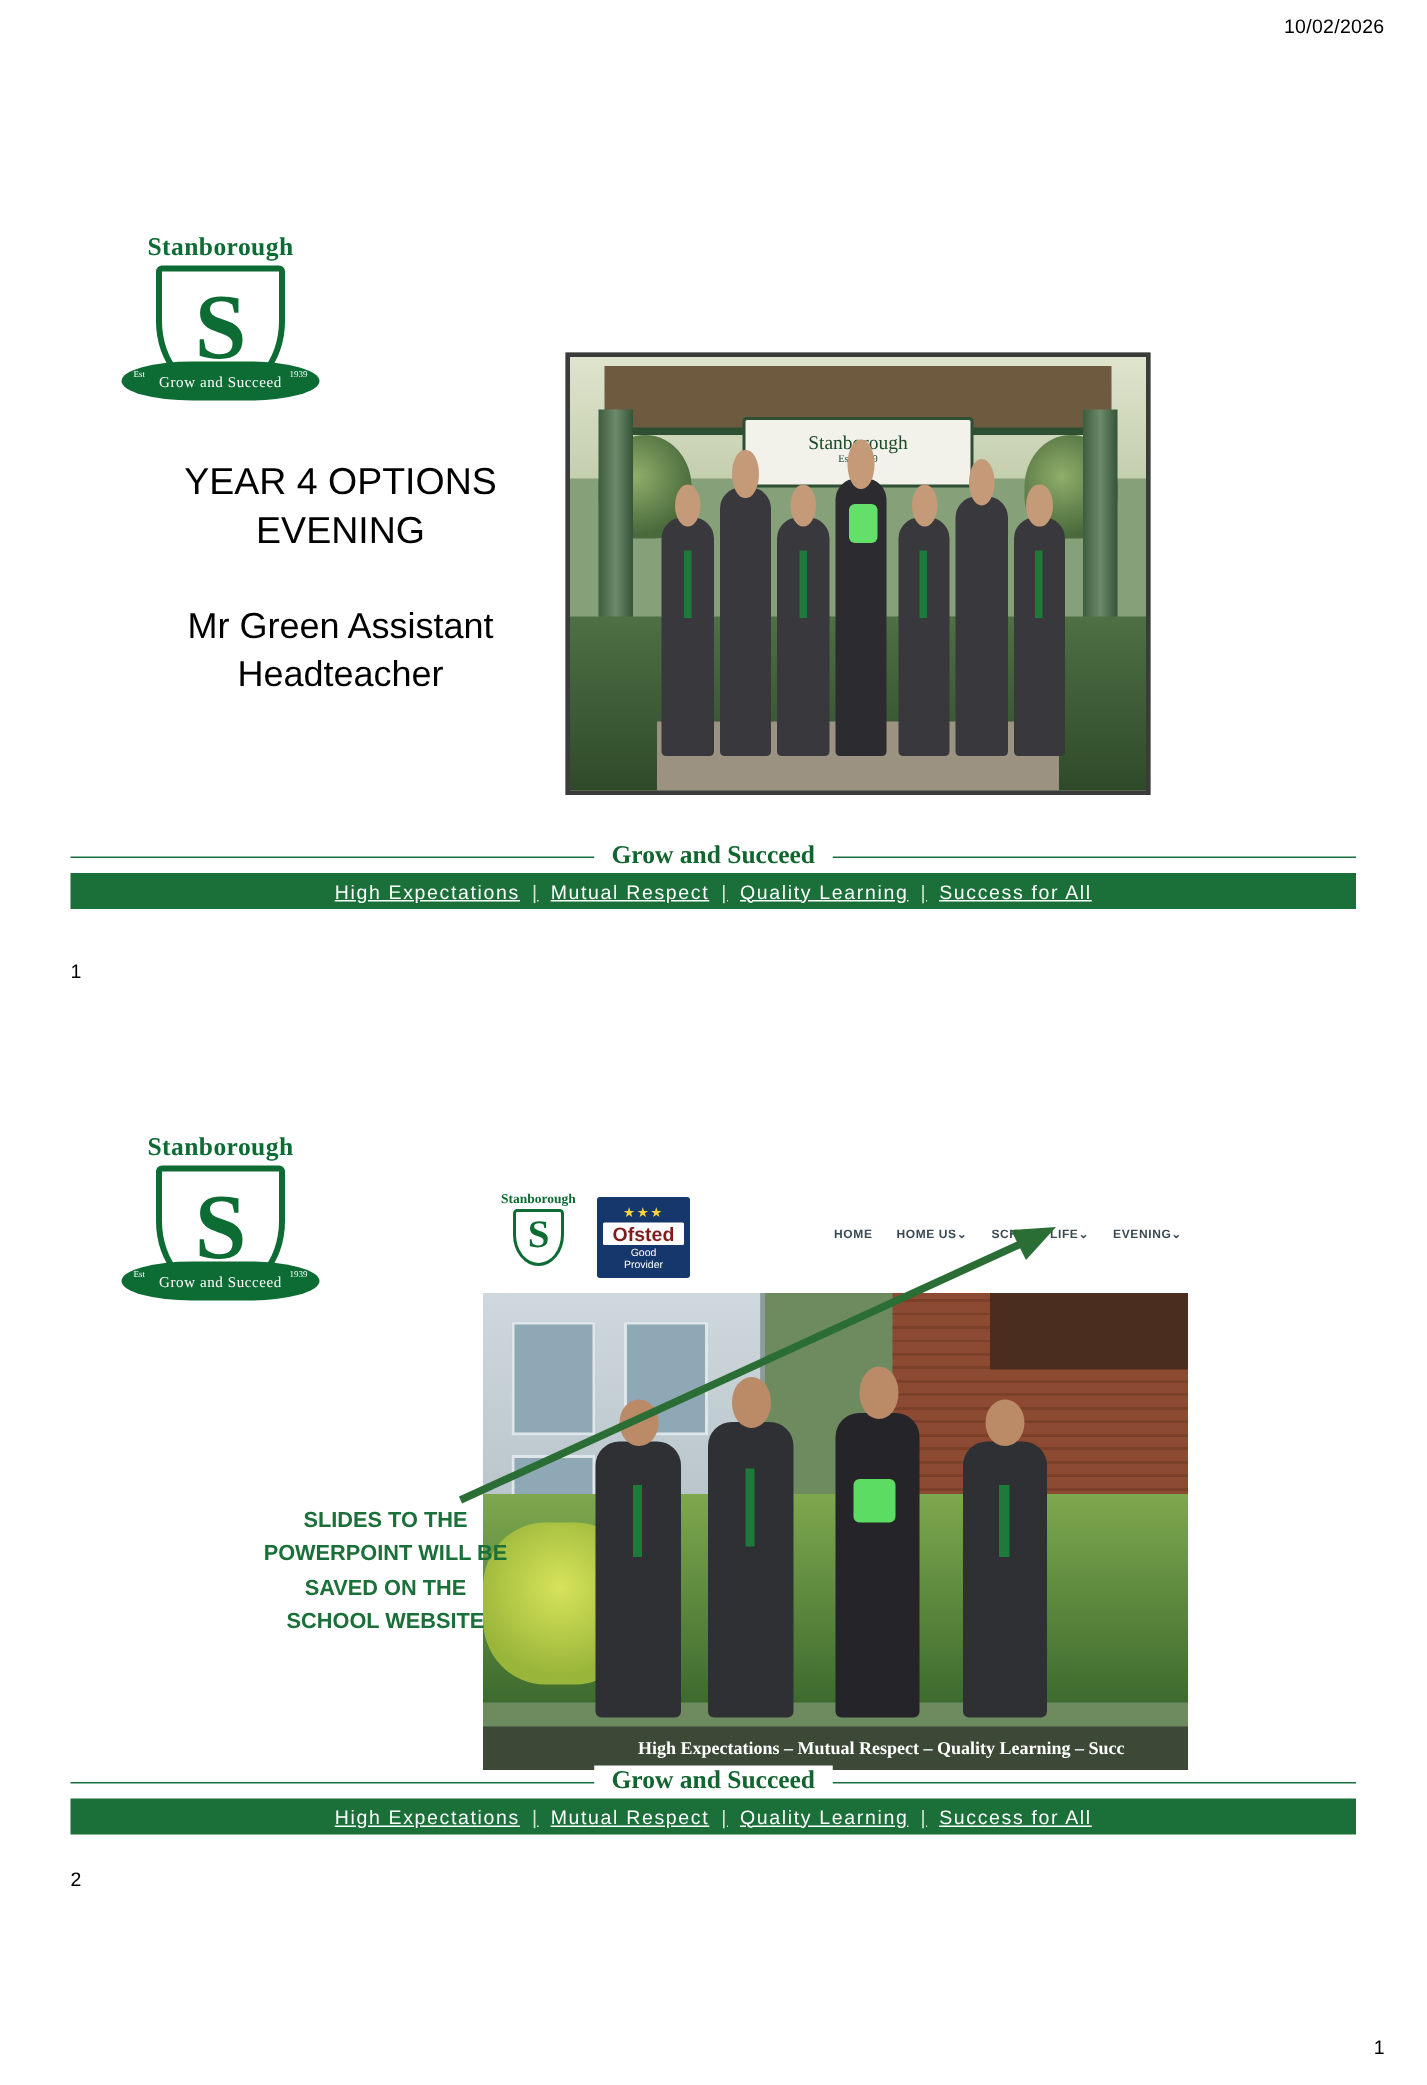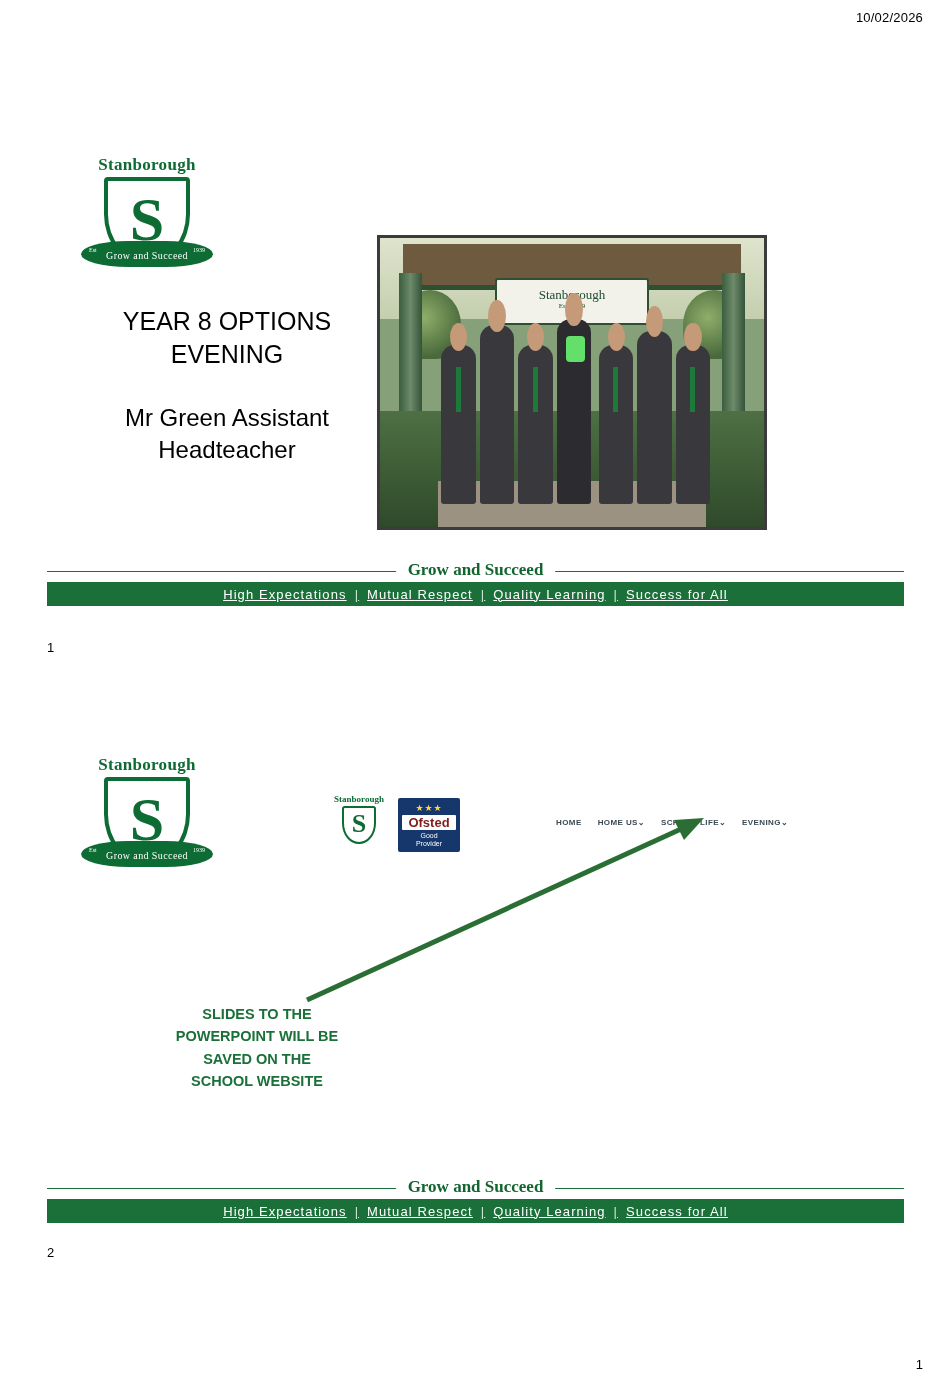--- a/index.html
+++ b/index.html
@@ -381,21 +381,21 @@
       <div class="logo-word">Stanborough</div>
       <div class="shield">
         <div class="shield-s">S</div>
       </div>
       <div class="ribbon">Grow and Succeed</div>
       <div class="est-left">Est</div>
       <div class="est-right">1939</div>
     </div>
 
     <div class="title-block">
-      <div class="title-main">YEAR 8 OPTIONS EVENING</div>
+      <div class="title-main">YEAR 4 OPTIONS EVENING</div>
       <div class="title-sub">Mr Green Assistant Headteacher</div>
     </div>
 
     <div class="photo1">
       <div class="ph-sky"></div>
       <div class="ph-porch-roof"></div>
       <div class="ph-flowers-l"></div>
       <div class="ph-flowers-r"></div>
       <div class="ph-sign">
         <span>Stanborough</span>
@@ -467,20 +467,36 @@
           </span>
           <span>
             <span>SCHOOL LIFE</span><span>⌄</span>
           </span>
           <span>
             <span>EVENING</span><span>⌄</span>
           </span>
         </div>
       </div>
 
+      <div class="web-hero">
+        <div class="hero-bldg-l"></div>
+        <div class="hero-window" style="left:4%;top:6%;width:12%;height:24%;"></div>
+        <div class="hero-window" style="left:20%;top:6%;width:12%;height:24%;"></div>
+        <div class="hero-window" style="left:4%;top:34%;width:12%;height:20%;"></div>
+        <div class="hero-bldg-r"></div>
+        <div class="hero-roof"></div>
+        <div class="hero-bush"></div>
+        <div class="hero-bush-yellow"></div>
+        <div class="hero-person h1 tie"></div>
+        <div class="hero-person h2 tie"></div>
+        <div class="hero-person h3"></div>
+        <div class="hero-green"></div>
+        <div class="hero-person h4 tie"></div>
+        <div class="hero-caption">High Expectations – Mutual Respect – Quality Learning – Succ</div>
+      </div>
     </div>
 
     <svg class="annot-arrow" viewBox="0 0 420 200">
       <line x1="15" y1="190" x2="400" y2="14" stroke="#2a6e35" stroke-width="5"></line>
       <polygon points="412,8 382,10 392,30" fill="#2a6e35"></polygon>
     </svg>
 
     <div class="annot-text">SLIDES TO THE POWERPOINT WILL BE SAVED ON THE SCHOOL WEBSITE</div>
 
     <div class="footer-block" style="top:442px;">

